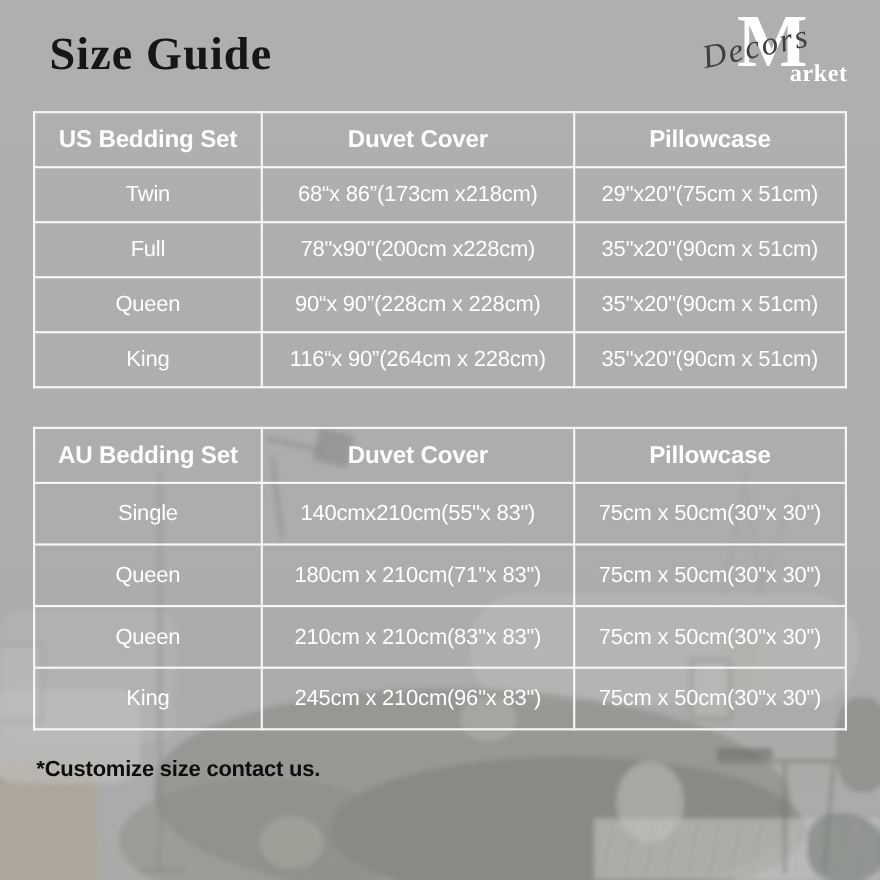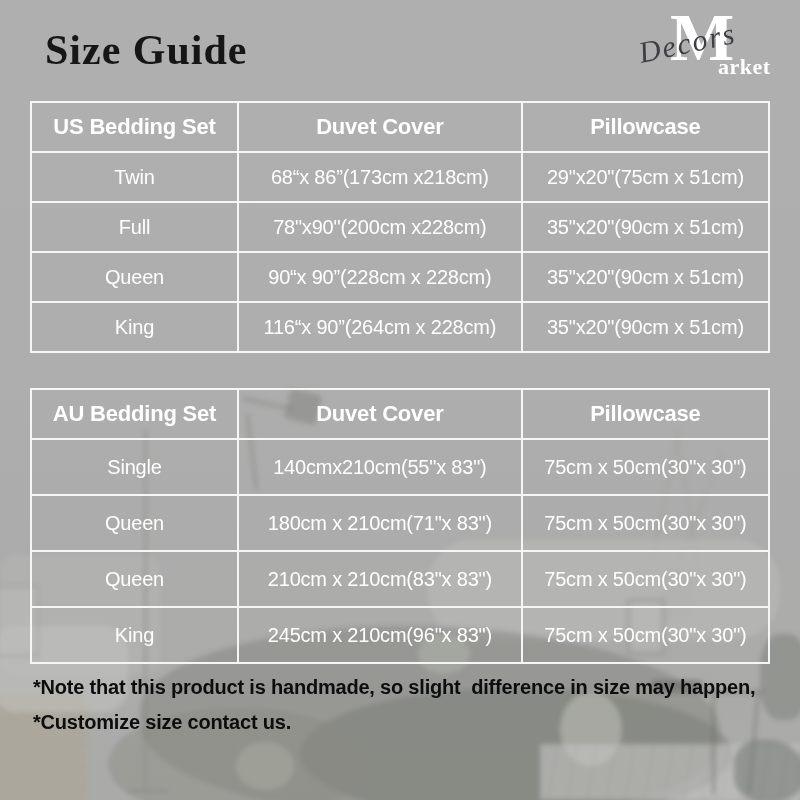--- a/index.html
+++ b/index.html
@@ -185,16 +185,15 @@
         </tr>
         <tr>
           <td>King</td>
           <td>245cm x 210cm(96"x 83")</td>
           <td>75cm x 50cm(30"x 30")</td>
         </tr>
       </tbody>
     </table>
 
   <div class="notes">
-    <p>*Note that this product is handmade, so slight  difference in size may happen,</p>
     <p class="n2">*Customize size contact us.</p>
   </div>
 </div>
 
 </body></html>

